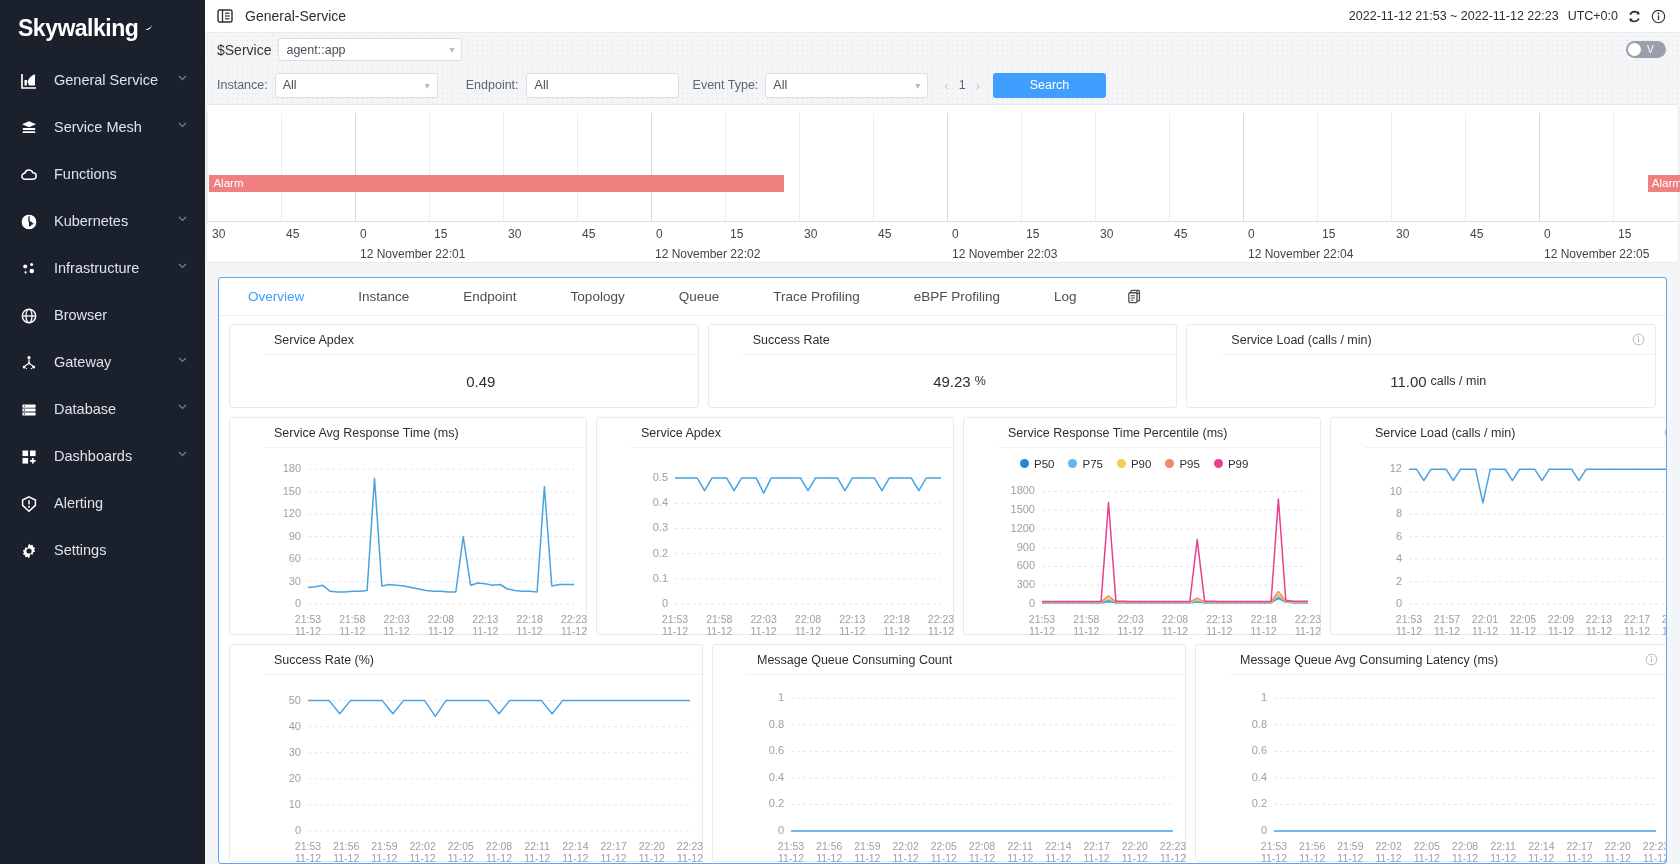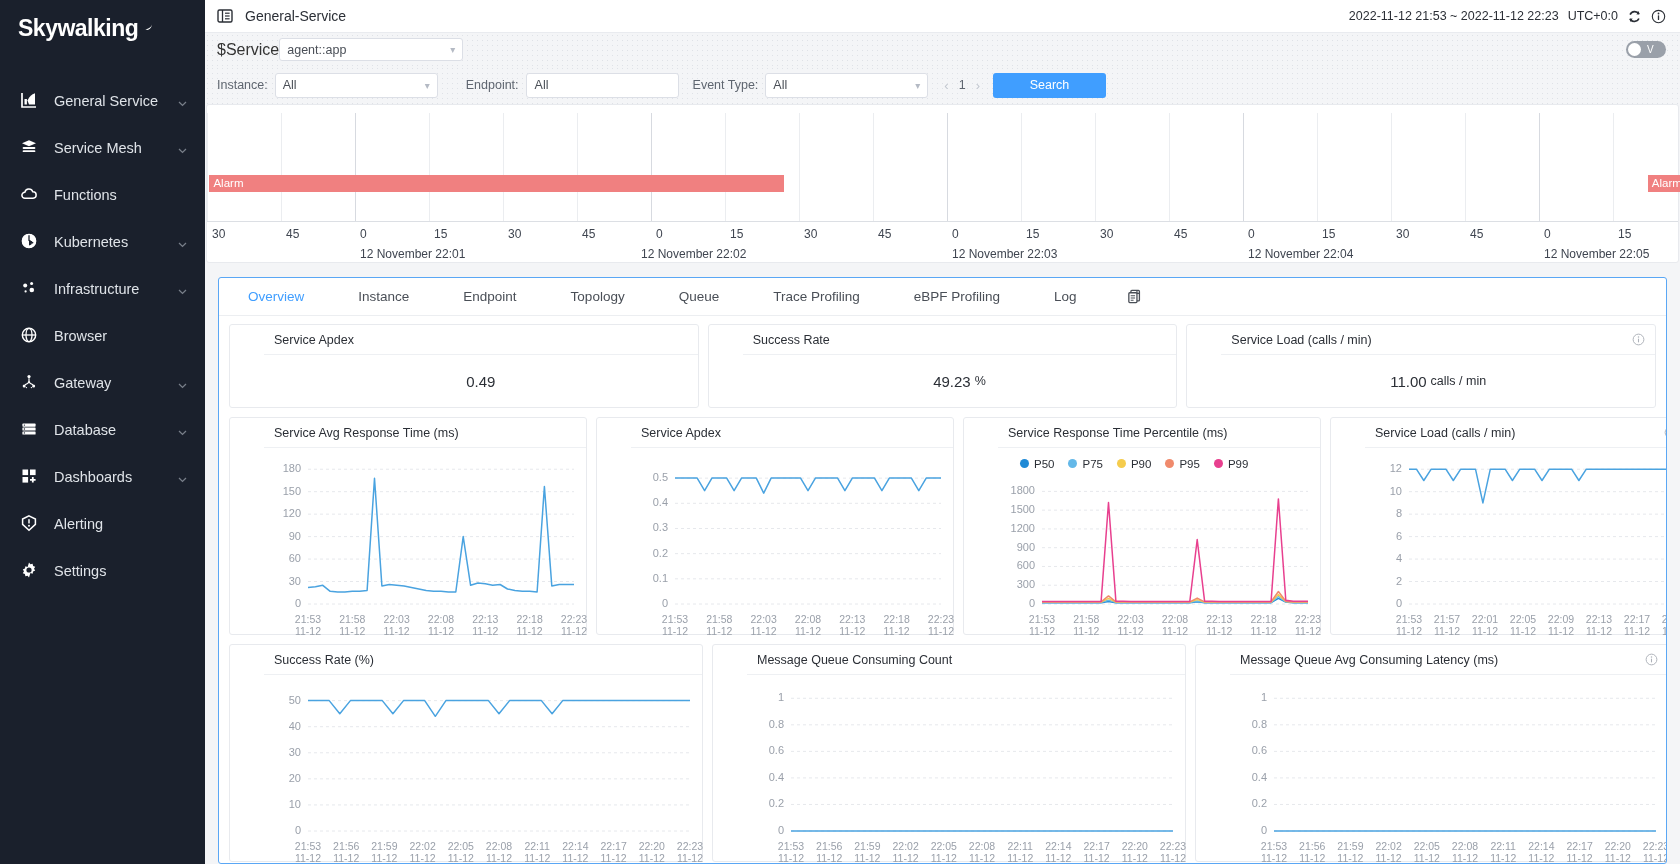--- a/index.html
+++ b/index.html
@@ -7,28 +7,28 @@
     width: 1680px; height: 864px;
     font-family: "Liberation Sans", sans-serif;
     background: #f7f8fa; overflow: hidden;
   }
   .app { display: flex; width: 1680px; height: 864px; }
 
   
   .sidebar {
     width: 205px; flex: 0 0 205px; height: 864px;
     background: #1a202c; color: #e6e8eb;
-    display: flex; flex-direction: column;
+    display: flex; flex-direction: column; gap: 10px;
   }
   .logo-wrap { height: 56px; display: flex; align-items: center; padding-left: 18px; }
   .logo { display: flex; align-items: baseline; font-size: 23px; font-weight: bold; letter-spacing: -0.5px; color: #fff; }
   .logo .moon { margin-left: 1px; }
   .nav { flex: 1; padding-top: 6px; }
   .nav-item {
-    display: flex; align-items: flex-end; height: 47px; padding: 0 16px 0 20px;
+    display: flex; align-items: flex-start; height: 47px; padding: 0 16px 0 20px;
     cursor: pointer; font-size: 14.5px; color: #dfe3e8; position: relative;
   }
   .nav-ico { width: 26px; flex: 0 0 26px; display: flex; align-items: center; justify-content: flex-start; }
   .nav-label { flex: 1; padding-left: 8px; white-space: nowrap; }
   .caret { width: 12px; opacity: .65; }
 
   
   .main { flex: 1; height: 864px; display: flex; flex-direction: column; background: #f4f5f7; overflow: hidden; }
 
   .topbar {
@@ -39,21 +39,21 @@
   .page-title { font-size: 14px; color: #2b2f36; }
   .topbar-right { margin-left: auto; display: flex; align-items: center; gap: 9px; font-size: 12.5px; color: #2b2f36; }
   .tb-ico { width: 15px; height: 15px; cursor: pointer; }
 
   .svcbar {
     height: 33px; flex: 0 0 33px; display: flex; align-items: center; padding: 0 14px 0 12px;
     background-color: #f4f5f7;
     background-image: radial-gradient(#dfe2e7 0.7px, transparent 0.7px);
     background-size: 5px 5px;
   }
-  .svc-label { font-size: 16px; color: #333; }
+  .svc-label { font-size: 14px; color: #333; margin-right: 7px; }
   .select {
     background: #fff; border: 1px solid #dcdfe6; border-radius: 3px; height: 23px;
     display: flex; align-items: center; padding: 0 7px; font-size: 12.5px; color: #4a4f57;
     cursor: pointer; position: relative;
   }
   .select .chev { margin-left: auto; color: #b4bac4; font-size: 10px; padding-left: 10px; }
   .svc-select { width: 184px; }
   .toggle {
     margin-left: auto; width: 40px; height: 17px; border-radius: 10px; background: #9aa0a9;
     display: flex; align-items: center; padding: 2px; cursor: pointer; position: relative;
@@ -410,21 +410,21 @@
           <div class="tl-tick" style="left:819px;top:122px">15</div>
           <div class="tl-tick" style="left:893px;top:122px">30</div>
           <div class="tl-tick" style="left:967px;top:122px">45</div>
           <div class="tl-tick" style="left:1041px;top:122px">0</div>
           <div class="tl-tick" style="left:1115px;top:122px">15</div>
           <div class="tl-tick" style="left:1189px;top:122px">30</div>
           <div class="tl-tick" style="left:1263px;top:122px">45</div>
           <div class="tl-tick" style="left:1337px;top:122px">0</div>
           <div class="tl-tick" style="left:1411px;top:122px">15</div>
           <div class="tl-dlabel" style="left:153px;top:142px">12 November 22:01</div>
-          <div class="tl-dlabel" style="left:434px;top:142px">12 November 22:02</div>
+          <div class="tl-dlabel" style="left:448px;top:142px">12 November 22:02</div>
           <div class="tl-dlabel" style="left:745px;top:142px">12 November 22:03</div>
           <div class="tl-dlabel" style="left:1041px;top:142px">12 November 22:04</div>
           <div class="tl-dlabel" style="left:1337px;top:142px">12 November 22:05</div>
         </div>
     </div>
 
     <div class="tabcard">
       <div class="tabs" id="tabs">
           <div class="tab active"><span>Overview</span></div>
           <div class="tab"><span>Instance</span></div>

